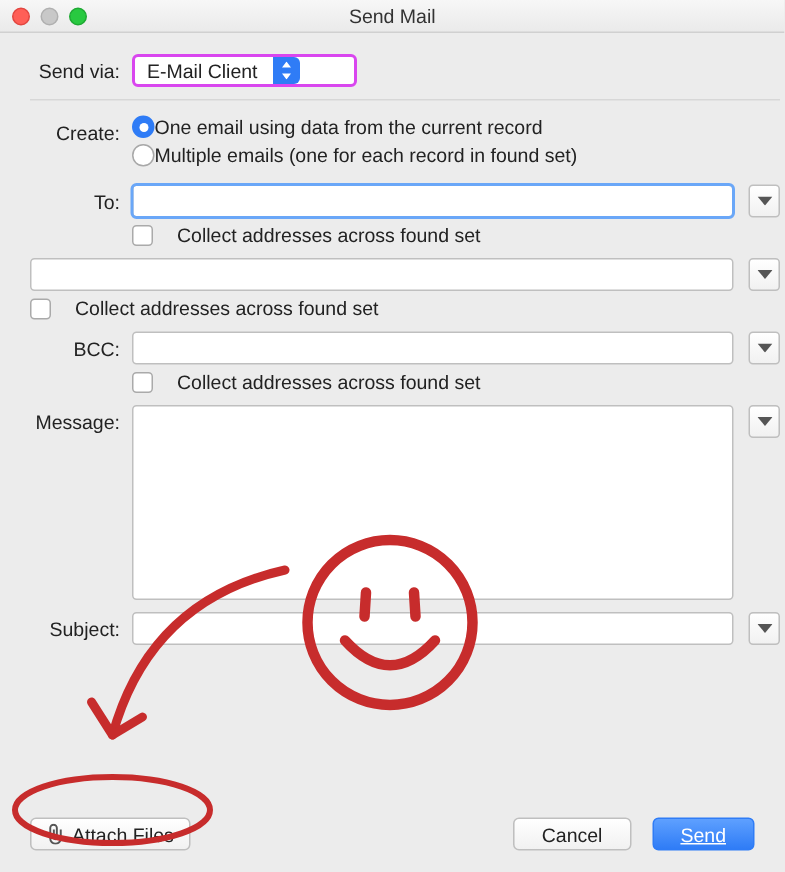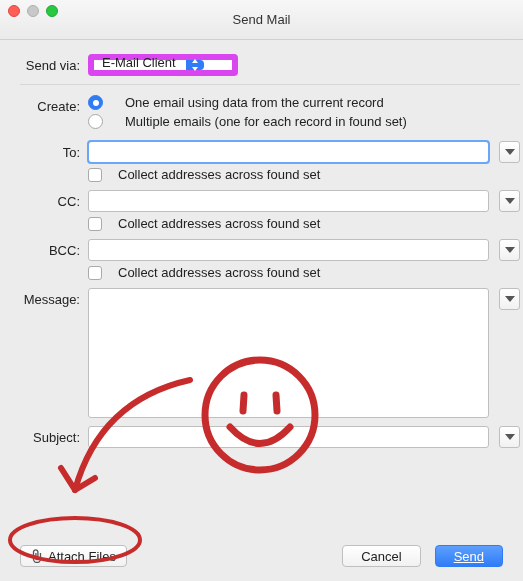--- a/index.html
+++ b/index.html
@@ -5,47 +5,47 @@
   * { box-sizing: border-box; }
   html, body { margin:0; padding:0; }
   body {
     width:523px; height:581px;
     background:#ececec;
     font-family:-apple-system,"Helvetica Neue",Arial,sans-serif;
     font-size:13px; color:#222;
     position:relative; overflow:hidden;
   }
   .titlebar {
-    height:40px; display:flex; align-items:center; justify-content:center;
+    height:22px; display:flex; align-items:center; justify-content:center;
     position:relative; background:linear-gradient(#f7f7f7,#eaeaea);
     border-bottom:1px solid #d0d0d0;
   }
   .title { font-size:13px; color:#333; }
   .traffic { position:absolute; left:8px; top:5px; display:flex; gap:7px; }
   .traffic div { width:12px; height:12px; border-radius:50%; }
   .tl-close { background:#ff5f57; border:1px solid #e24640; }
   .tl-min   { background:#c8c8c8; border:1px solid #b0b0b0; }
   .tl-max   { background:#28c940; border:1px solid #1ea933; }
   .content { padding:14px 3px 0 20px; }
   .row { display:flex; align-items:flex-start; margin-bottom:8px; }
   .label { width:68px; text-align:right; padding-right:8px; padding-top:4px; color:#222; font-size:13px; }
   .field { flex:1; }
   hr.sep { border:none; border-top:1px solid #d7d7d7; margin:6px 0 10px 0; }
   .select {
-    display:inline-flex; align-items:flex-end; background:#fff;
-    border:6px solid #d946ef; border-radius:4px; height:22px; min-width:150px;
+    display:inline-flex; align-items:center; background:#fff;
+    border:2px solid #d946ef; border-radius:4px; height:22px; min-width:150px;
     padding:0 0 0 8px; font-size:13px; position:relative; cursor:default;
   }
   .select .arrows {
     width:18px; height:100%; background:#2f7cf6; border-left:1px solid #2f7cf6;
     border-radius:0 4px 4px 0; display:flex; align-items:center; justify-content:center;
     margin-left:10px;
   }
   .select .arrows svg { fill:#fff; }
-  .radio-row { display:flex; align-items:center; gap:22px; margin-bottom:4px; cursor:default; }
+  .radio-row { display:flex; align-items:center; gap:0; margin-bottom:4px; cursor:default; }
   .radio {
     width:15px; height:15px; border-radius:50%; border:1px solid #a8a8a8;
     background:#fff; display:inline-flex; align-items:center; justify-content:center;
   }
   .radio.checked { background:#2f7cf6; border-color:#2f7cf6; }
   .radio.checked::after { content:""; width:6px; height:6px; border-radius:50%; background:#fff; }
   .input {
     width:100%; height:22px; border:1px solid #bfbfbf; border-radius:3px;
     background:#fff; padding:0 4px; font-size:13px;
   }
@@ -133,21 +133,20 @@
         </div>
       </div>
       <div class="checkbox-row">
         <span class="checkbox"></span>
         <span>Collect addresses across found set</span>
       </div>
     </div>
   </div>
 
   <div class="row">
-    <div class="label">CC:</div>
     <div class="field">
       <div class="fld-line">
         <input class="input" value="" style="">
         <div class="chev">
           <svg width="10" height="6" viewBox="0 0 10 6">
               <path d="M0 0l5 6 5-6z"></path>
             </svg>
         </div>
       </div>
       <div class="checkbox-row">

